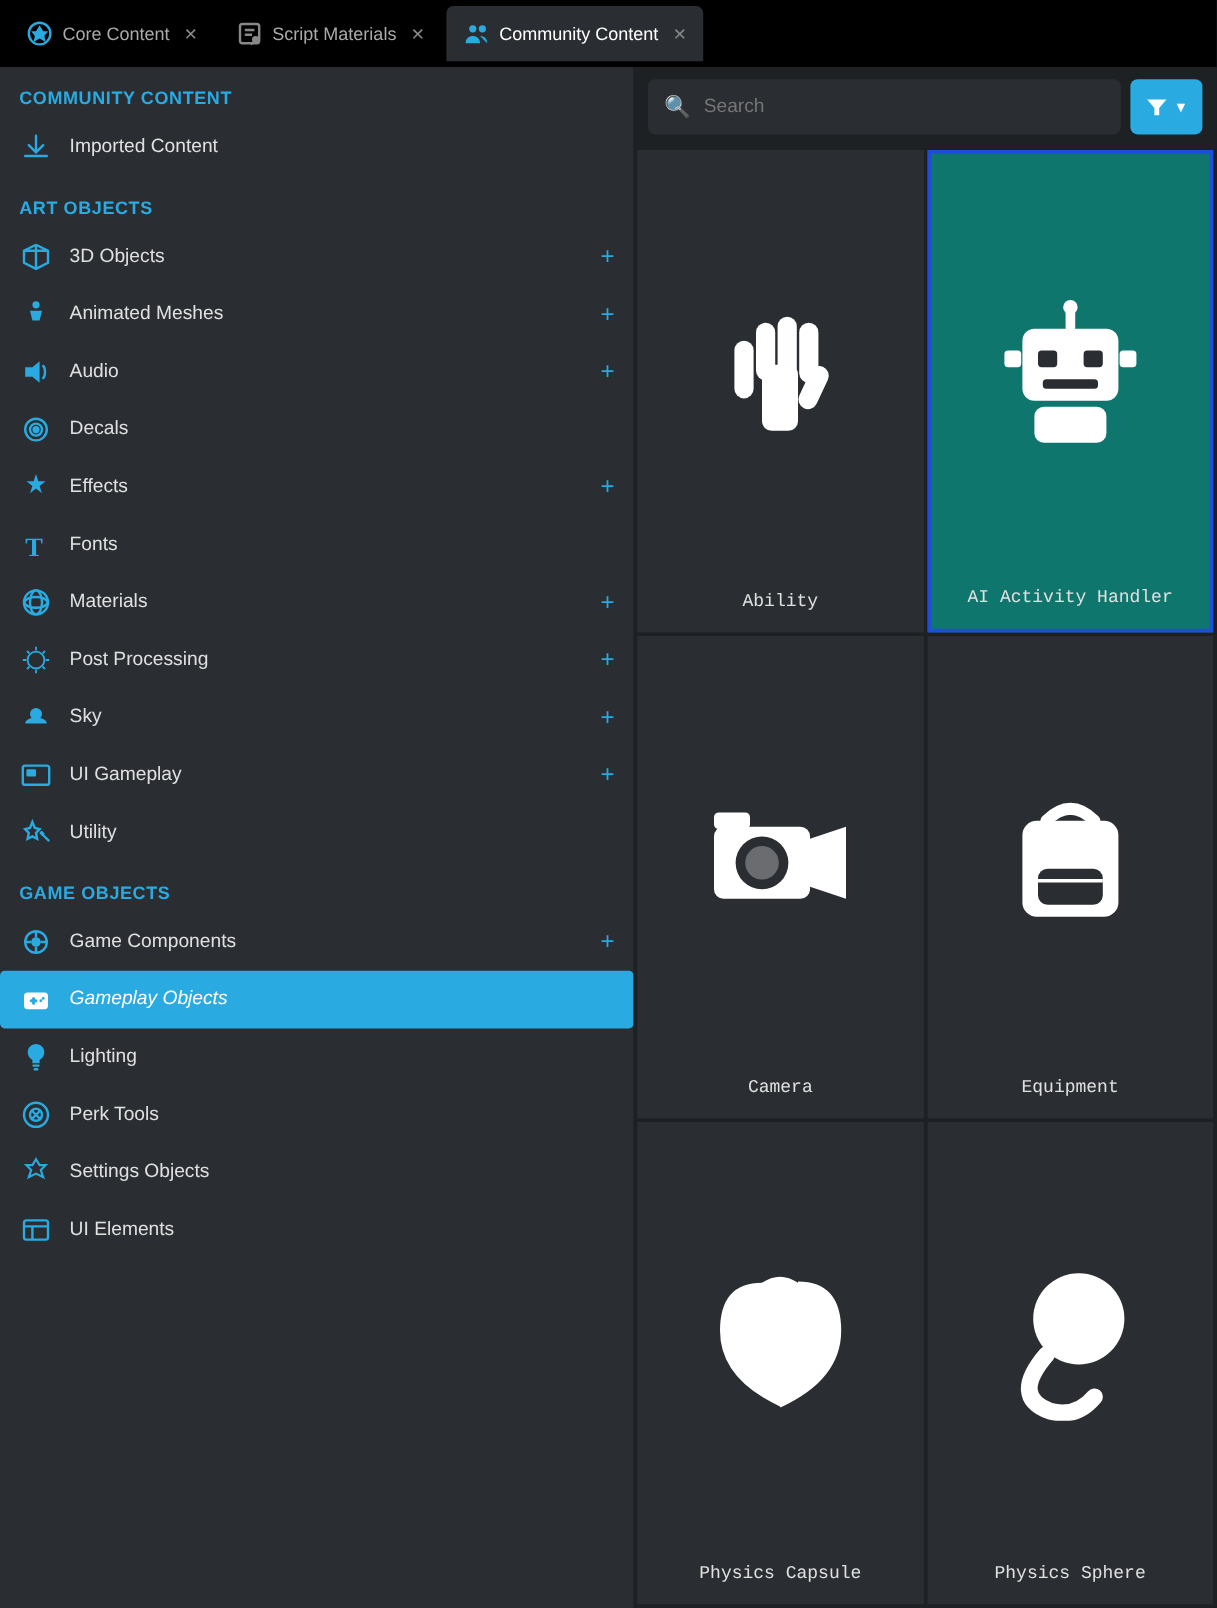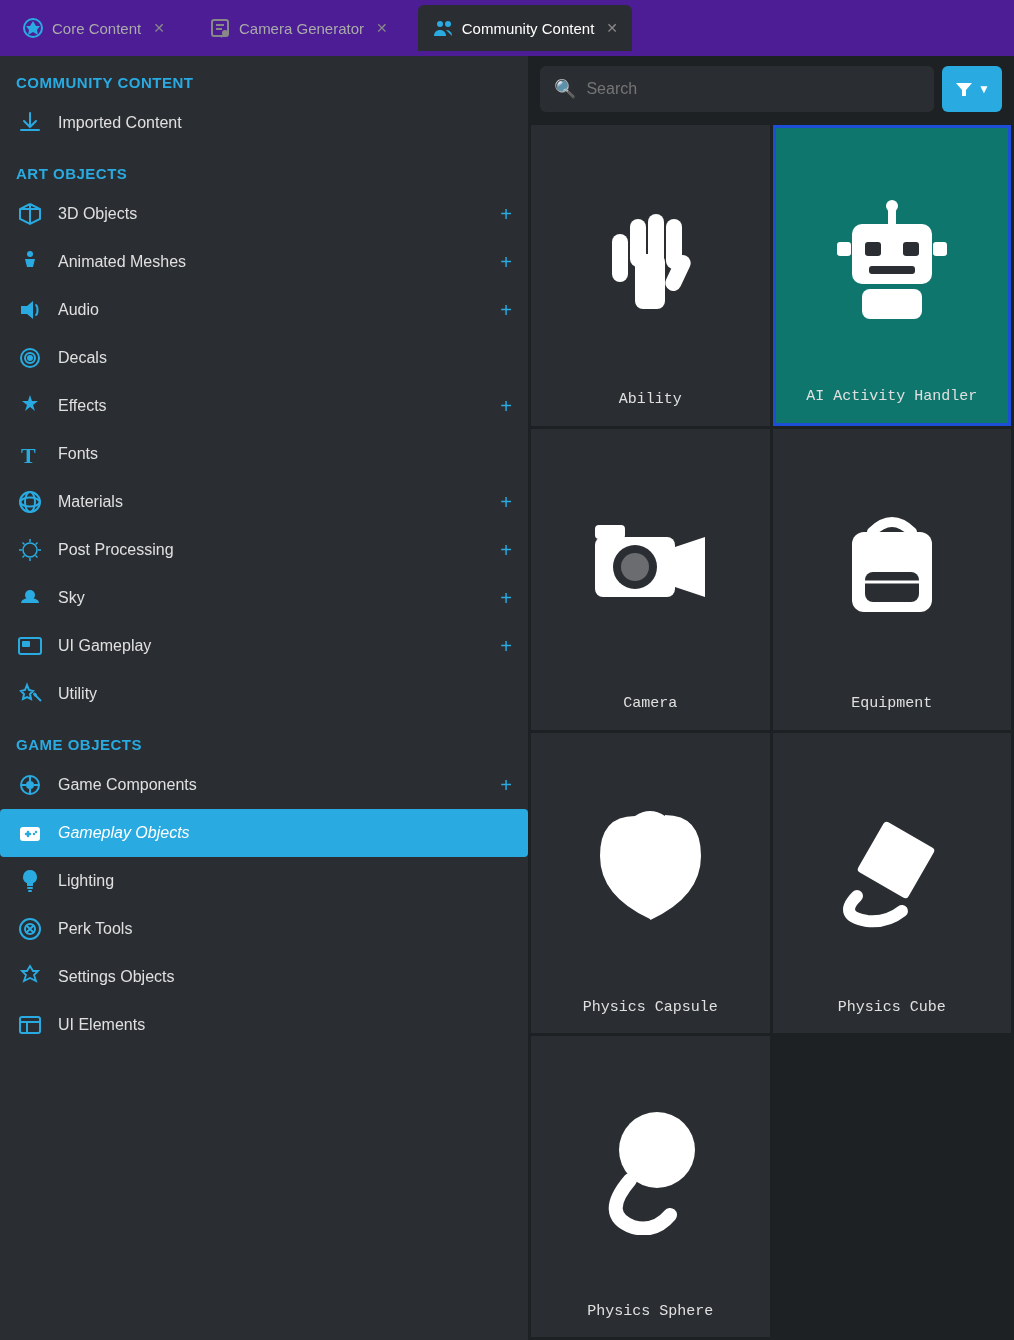--- a/index.html
+++ b/index.html
@@ -9,24 +9,24 @@
       background: #1e2124;
       font-family: -apple-system, BlinkMacSystemFont, 'Segoe UI', sans-serif;
       color: #e0e0e0;
       overflow-x: hidden;
     }
 
     
     .tab-bar {
       display: flex;
       align-items: center;
-      background: #4c1d95;
+      background: #000000;
       height: 56px;
       padding: 16px 8px;
-      gap: 16px;
+      gap: 4px;
     }
     .tab {
       display: flex;
       align-items: center;
       gap: 8px;
       padding: 8px 14px;
       border-radius: 6px 6px 0 0;
       cursor: pointer;
       font-size: 15px;
       color: #aaa;
@@ -228,21 +228,21 @@
   <div class="tab">
     <span class="tab-icon">
       <svg width="22" height="22" viewBox="0 0 22 22" fill="none" stroke="#888" stroke-width="2">
           <rect x="3" y="3" width="16" height="16" rx="2"></rect>
           <line x1="7" y1="8" x2="15" y2="8"></line>
           <line x1="7" y1="12" x2="13" y2="12"></line>
           <circle cx="16" cy="16" r="3" fill="#888" stroke="none"></circle>
           <line x1="14" y1="18" x2="12" y2="20" stroke="#888"></line>
         </svg>
     </span>
-    <span>Camera Generator</span>
+    <span>Script Materials</span>
     <span class="tab-close">✕</span>
   </div>
   <div class="tab active">
     <span class="tab-icon">
       <svg width="22" height="22" viewBox="0 0 22 22" fill="#29abe2">
           <circle cx="8" cy="7" r="3"></circle>
           <circle cx="16" cy="7" r="3"></circle>
           <path d="M2 19c0-4 3-6 6-6s6 2 6 6"></path>
           <path d="M14 13c2 0 6 1 6 6"></path>
         </svg>
@@ -574,35 +574,25 @@
         <div class="grid-item-icon">
           <svg viewBox="0 0 130 130" fill="white" xmlns="http://www.w3.org/2000/svg">
 
             <path d="M80 15 Q115 15 115 55 Q115 95 65 118 Q15 95 15 55 Q15 15 50 15 Q65 5 80 15 Z" fill="white"></path>
             <path d="M80 15 Q115 15 115 55 Q115 95 65 118" fill="none" stroke="white" stroke-width="2"></path>
           </svg>
         </div>
         <span class="grid-item-label">Physics Capsule</span>
       </div>
 
+
       <div class="grid-item">
         <div class="grid-item-icon">
           <svg viewBox="0 0 130 130" fill="white" xmlns="http://www.w3.org/2000/svg">
 
-            <rect x="40" y="30" width="58" height="58" rx="4" fill="white" transform="rotate(30 69 59)"></rect>
-            <path d="M30 95 Q10 115 40 120 Q60 122 75 110" fill="none" stroke="white" stroke-width="12" stroke-linecap="round"></path>
-          </svg>
-        </div>
-        <span class="grid-item-label">Physics Cube</span>
-      </div>
-
-      <div class="grid-item">
-        <div class="grid-item-icon">
-          <svg viewBox="0 0 130 130" fill="white" xmlns="http://www.w3.org/2000/svg">
-
             <circle cx="72" cy="45" r="38" fill="white"></circle>
             <path d="M45 75 Q15 110 48 122 Q70 128 85 110" fill="none" stroke="white" stroke-width="14" stroke-linecap="round"></path>
           </svg>
         </div>
         <span class="grid-item-label">Physics Sphere</span>
       </div>
 
     </div>
   </div>
 </div>

